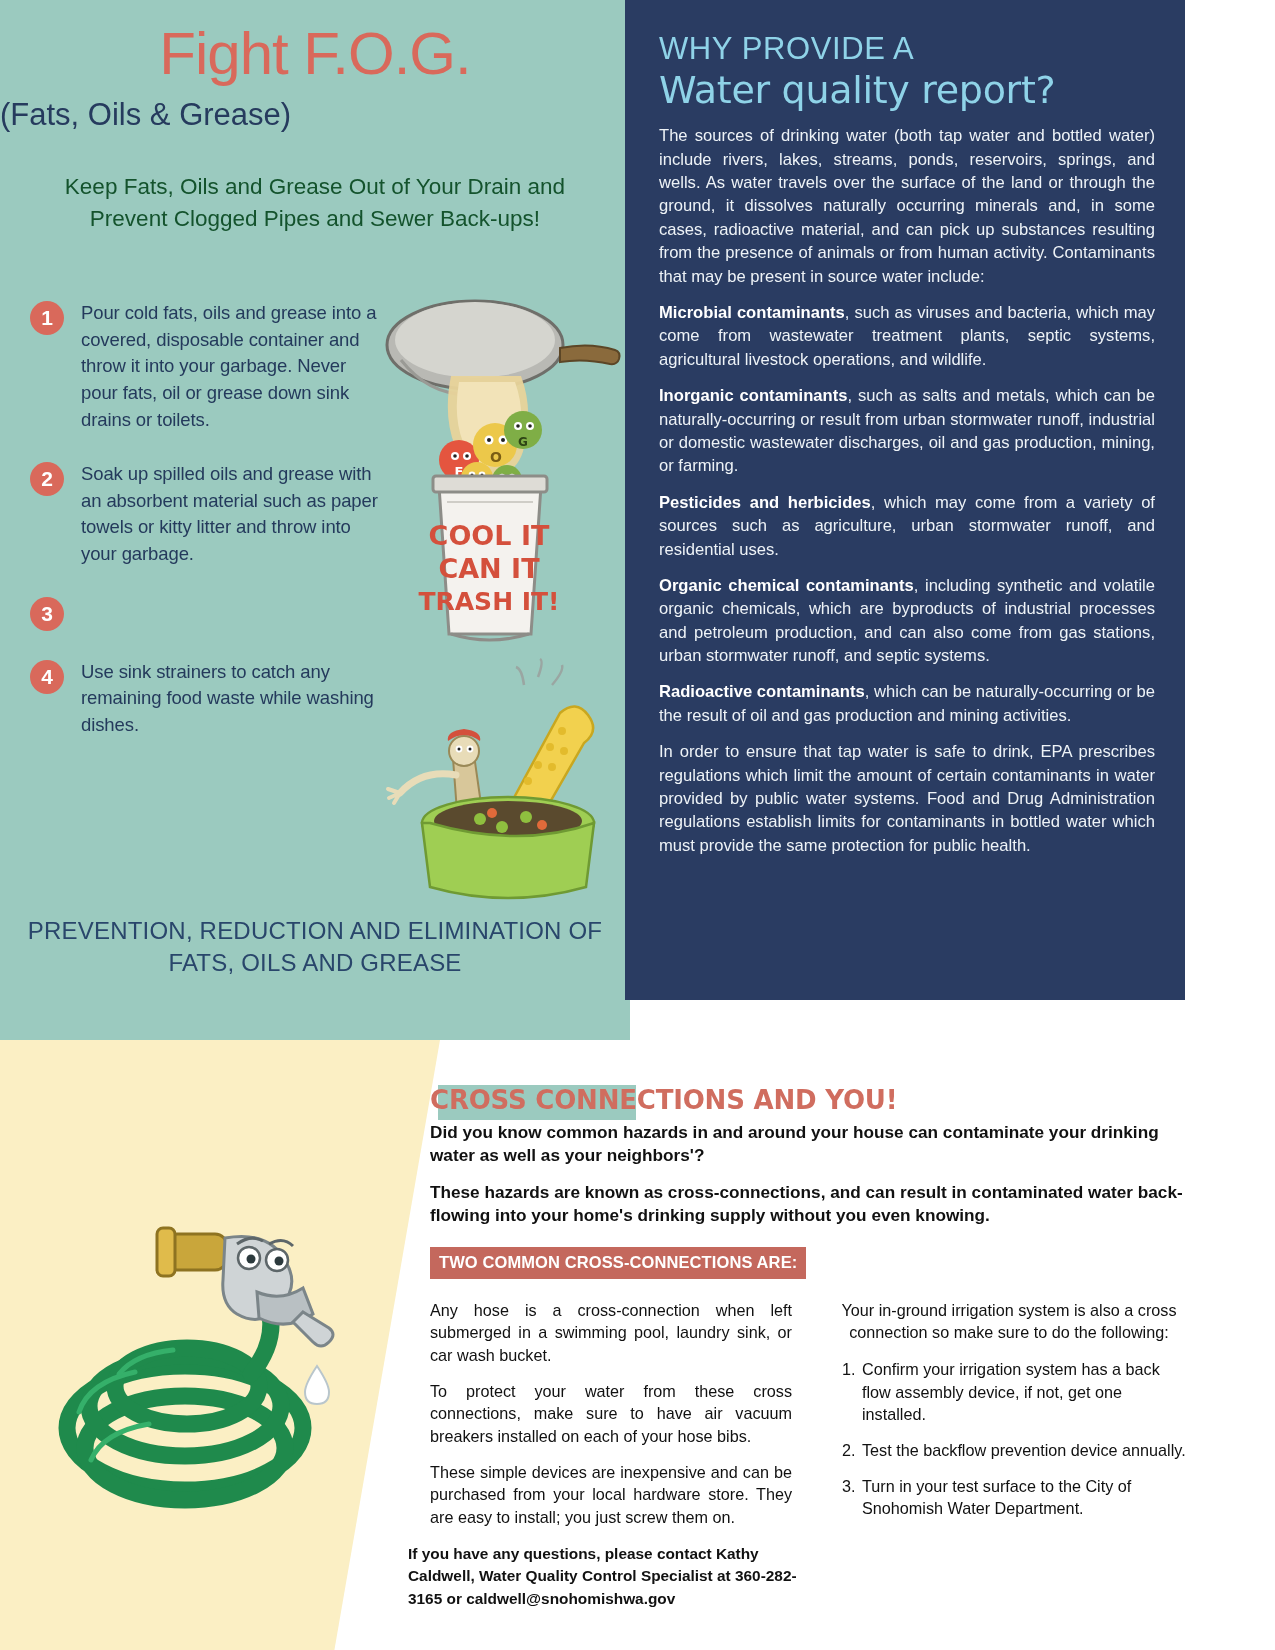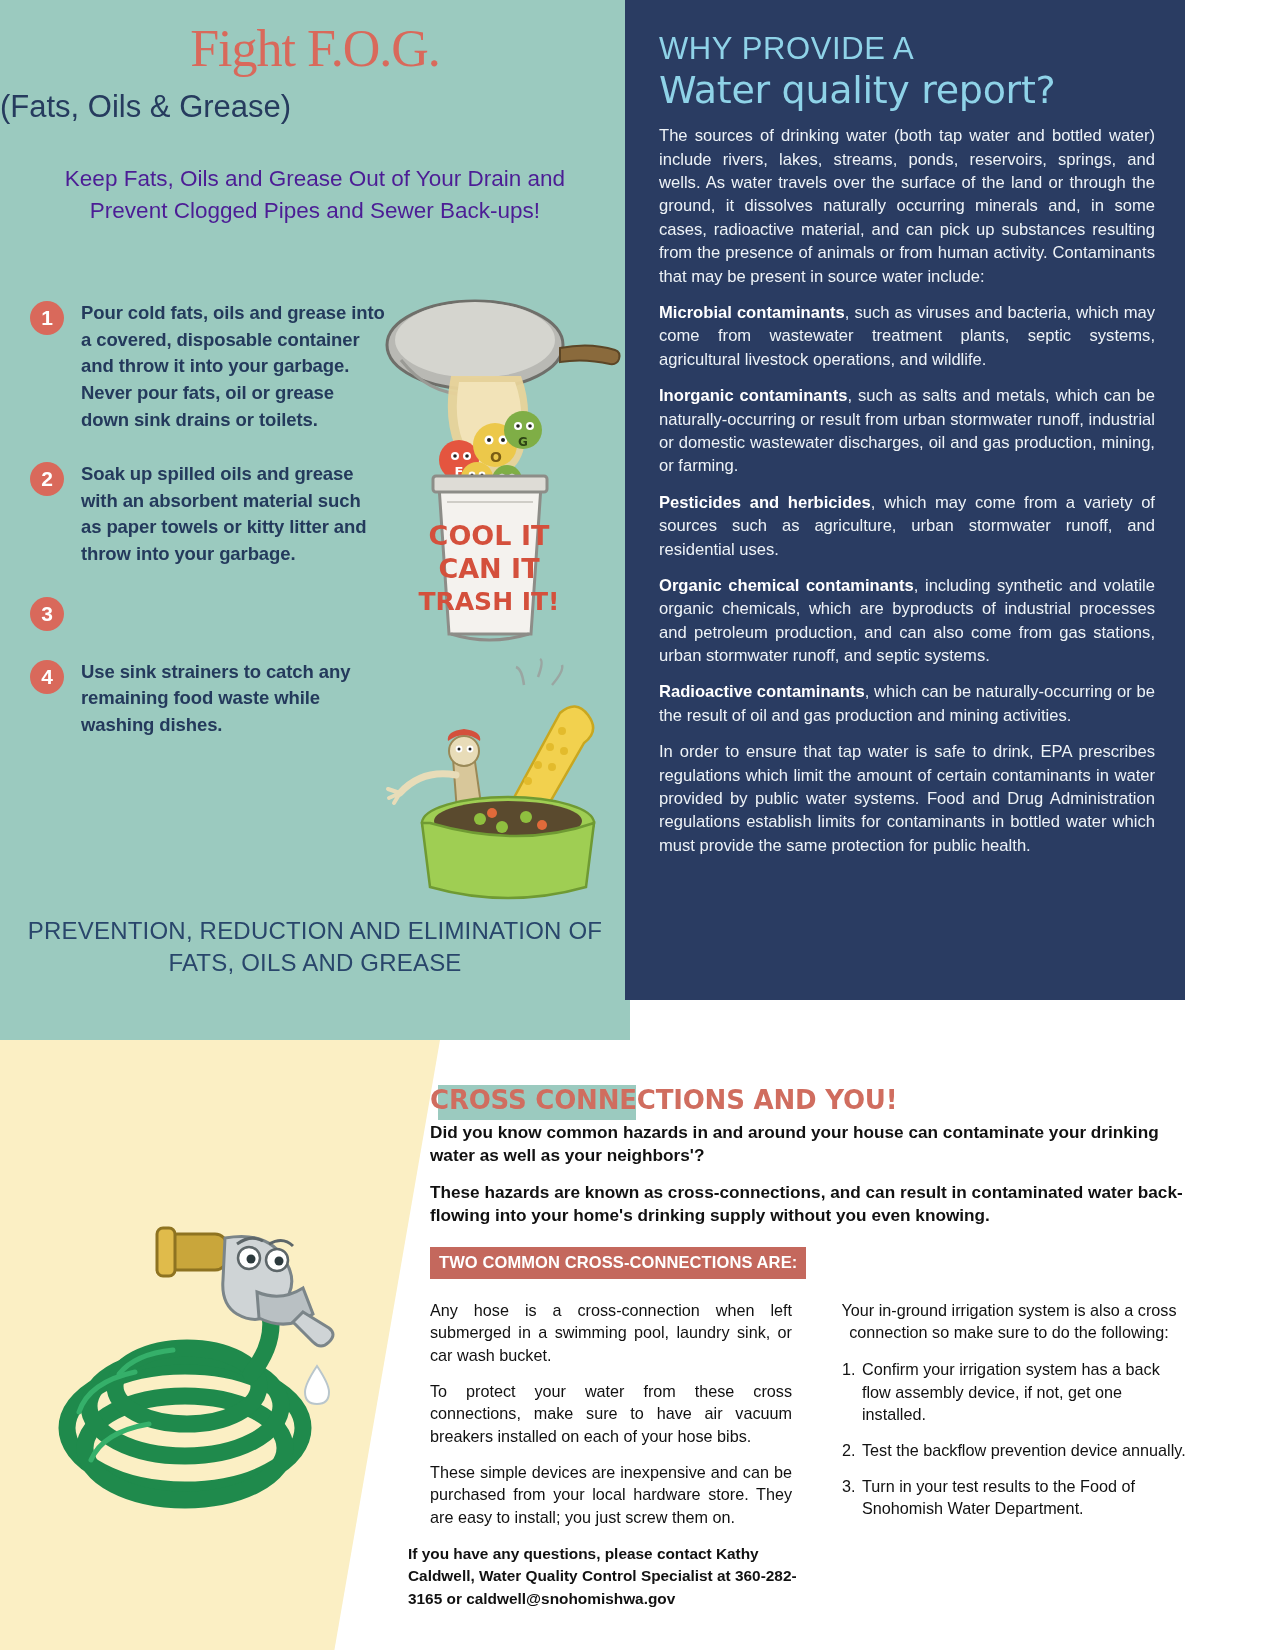--- a/index.html
+++ b/index.html
@@ -11,45 +11,45 @@
   }
   .page { position: relative; width: 1275px; height: 1650px; background: #ffffff; }
 
   
   .fog-panel {
     position: absolute; left: 0; top: 0; width: 630px; height: 1040px;
     background: #9bcabf;
   }
   .fog-title {
     text-align: center; color: #d9695b;
-    font-family: Liberation Serif, serif;
-    font-size: 52px; font-weight: 400; letter-spacing: -1px;
+    font-family: Liberation Sans, sans-serif;
+    font-size: 60px; font-weight: 400; letter-spacing: -1px;
     margin-top: 22px; line-height: 1.05;
   }
   .fog-sub {
     text-align: left; color: #263b5e;
     font-size: 31px; font-weight: 400; margin-top: 12px;
   }
   .fog-lead {
-    text-align: center; color: #4c1d95;
+    text-align: center; color: #14532d;
     font-size: 22.5px; line-height: 1.42; margin-top: 38px;
     padding: 0 34px; font-weight: 400;
   }
 
   .steps { position: absolute; left: 30px; top: 300px; width: 355px; }
   .step { display: flex; align-items: flex-start; margin-bottom: 28px; }
   .step-num {
     flex: 0 0 auto; width: 34px; height: 34px; border-radius: 50%;
     background: #d9695b; color: #ffffff;
     font-size: 21px; font-weight: 700;
     display: flex; align-items: center; justify-content: center;
     margin-right: 17px; margin-top: 1px;
   }
   .step-text {
-    color: #243a5c; font-size: 18.5px; font-weight: 700; line-height: 1.44;
+    color: #243a5c; font-size: 18.5px; font-weight: 400; line-height: 1.44;
     letter-spacing: -0.1px;
   }
 
   .fog-footline {
     position: absolute; left: 0; top: 915px; width: 630px;
     text-align: center; color: #29466b;
     font-size: 24px; line-height: 1.33; letter-spacing: 0.2px;
   }
   .fog-credit {
     position: absolute; left: 32px; top: 1044px; width: 420px;
@@ -343,21 +343,21 @@
           <li>
             <span class="mk">1.</span>
             <span>Confirm your irrigation system has a back flow assembly device, if not, get one installed.</span>
           </li>
           <li>
             <span class="mk">2.</span>
             <span>Test the backflow prevention device  annually.</span>
           </li>
           <li>
             <span class="mk">3.</span>
-            <span>Turn in your test results to the Food of Snohomish Water Department.</span>
+            <span>Turn in your test surface to the City of Snohomish Water Department.</span>
           </li>
         </ul>
       </div>
     </div>
   </div>
 
   <div class="contact">If you have any questions, please contact Kathy Caldwell, Water Quality Control Specialist at 360-282-3165 or caldwell@snohomishwa.gov</div>
 
 </div>
 

